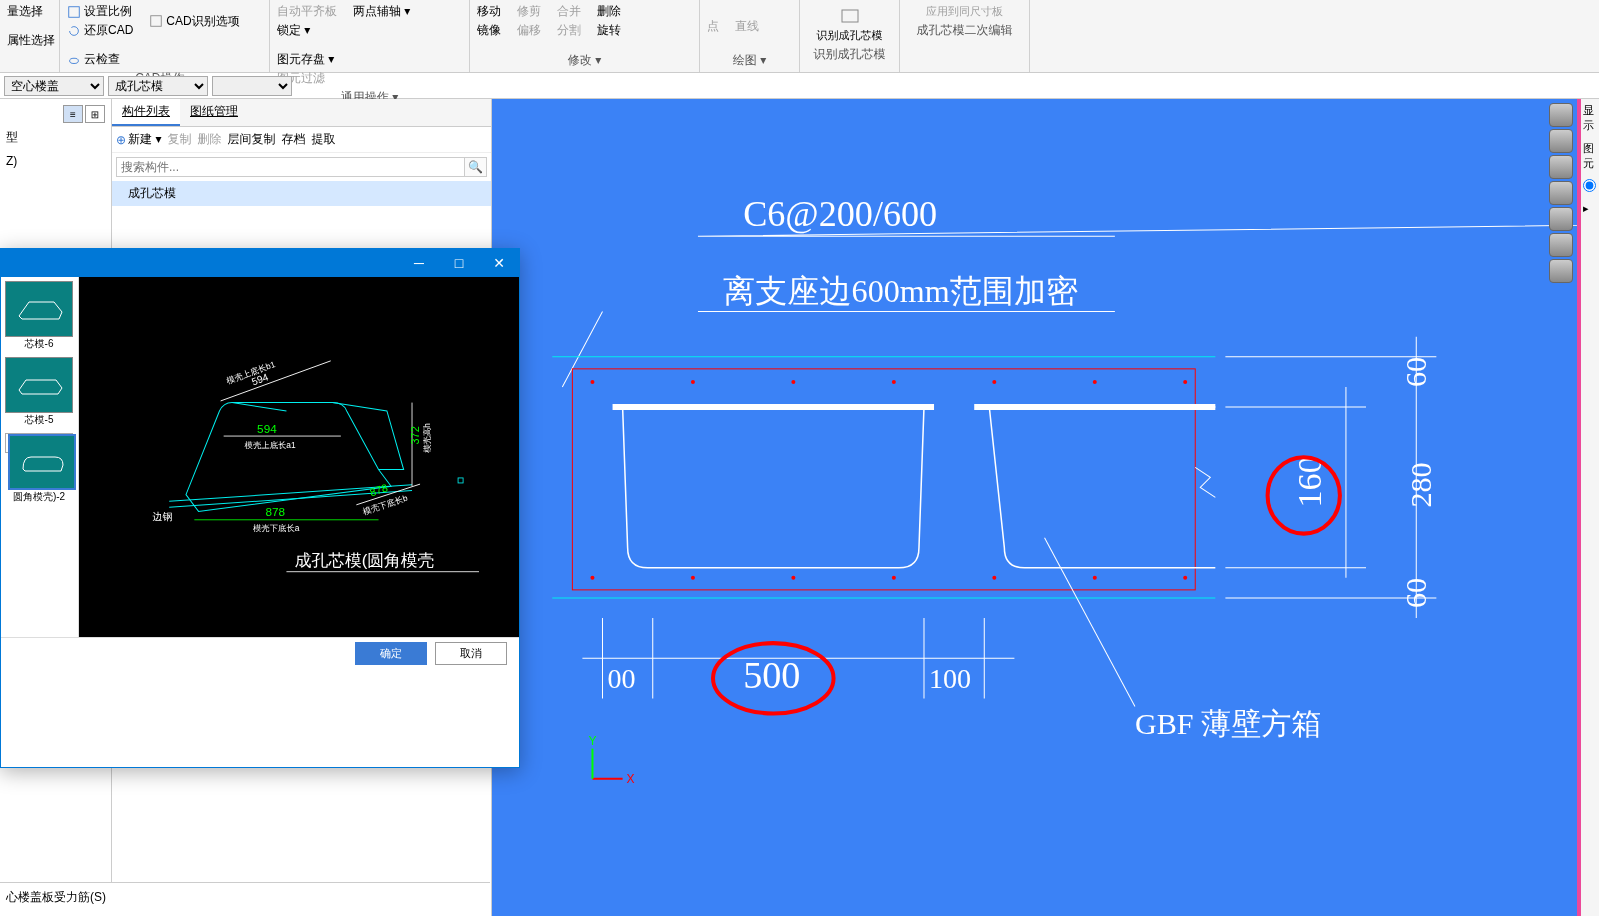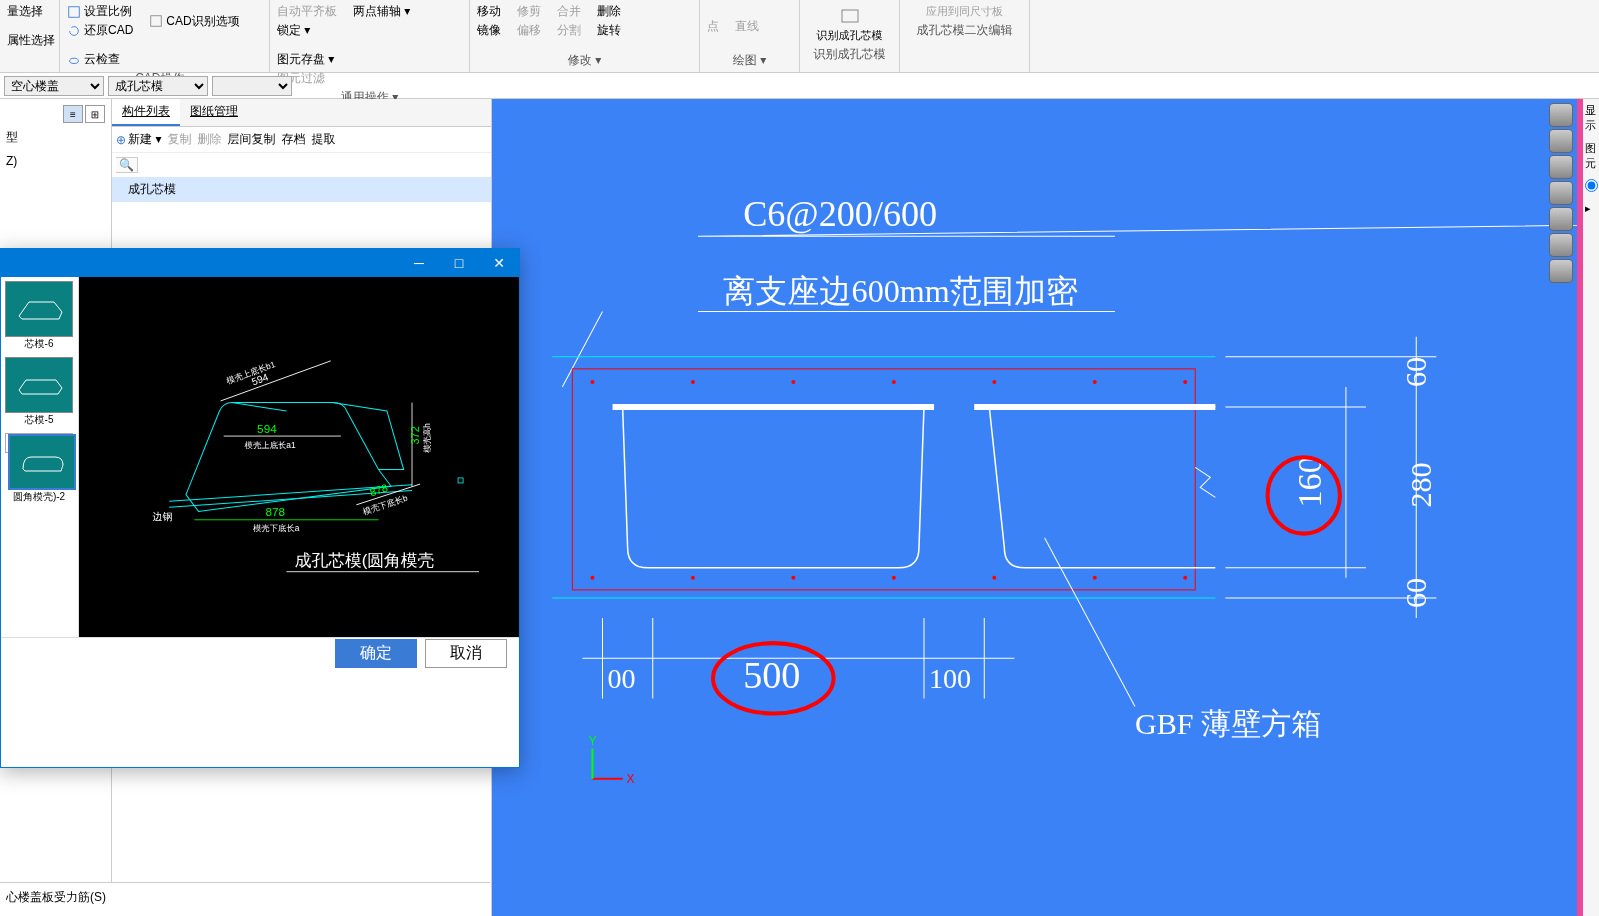--- a/index.html
+++ b/index.html
@@ -27,35 +27,35 @@
     .tab2.on { background:#fff; border-bottom:2px solid #3a7bd5; }
     .tb2 { display:flex; gap:6px; padding:4px; border-bottom:1px solid #eee; align-items:center; }
     .tb2 .btn { display:flex; align-items:center; gap:2px; cursor:pointer; }
     .srch { display:flex; padding:4px; }
     .srch input { flex:1; border:1px solid #ccc; padding:2px 4px; font-size:12px; color:#888; }
     .srch .sbtn { width:22px; border:1px solid #ccc; border-left:none; background:#fafafa; display:flex; align-items:center; justify-content:center; }
     .tree-item { padding:4px 16px; background:#d5e8ff; cursor:pointer; }
     .canvas-wrap { flex:1; background:#3b82f6; position:relative; overflow:hidden; }
     .viewcube { position:absolute; top:4px; right:4px; display:flex; flex-direction:column; gap:2px; }
     .vc { width:24px; height:24px; background:linear-gradient(#ccc,#888); border-radius:4px; border:1px solid #666; }
-    .right-pane { width:22px; background:#f5f5f5; border-left:6px solid #ec4899; font-size:11px; padding:4px 2px; }
+    .right-pane { width:22px; background:#f5f5f5; border-left:4px solid #ec4899; font-size:11px; padding:4px 2px; }
     .right-pane div { writing-mode:horizontal-tb; margin-bottom:8px; }
     
     .dlg { position:absolute; left:0; top:248px; width:520px; height:520px; background:#fff; box-shadow:0 4px 20px rgba(0,0,0,.3); border:1px solid #0078d7; }
     .dlg-title { height:28px; background:#0078d7; display:flex; justify-content:flex-end; align-items:center; }
     .dlg-title .wbtn { width:40px; height:28px; color:#fff; display:flex; align-items:center; justify-content:center; cursor:pointer; font-size:14px; }
     .dlg-body { display:flex; height:360px; }
     .dlg-thumbs { width:78px; background:#fff; border-right:1px solid #ddd; overflow-y:auto; padding:4px; }
     .thumb { width:68px; margin-bottom:6px; cursor:pointer; font-size:10px; text-align:center; }
     .thumb .timg { width:68px; height:56px; background:#0a8080; border:1px solid #888; display:flex; align-items:center; justify-content:center; }
     .thumb.sel .timg { border:2px solid #3a7bd5; }
     .dlg-prev { flex:1; background:#000; position:relative; }
     .dlg-unit { position:absolute; left:86px; top:34px; font-size:12px; }
     .dlg-foot { height:32px; display:flex; justify-content:flex-end; align-items:center; gap:8px; padding:0 12px; border-top:1px solid #ddd; }
-    .dbtn { padding:3px 24px; border:1px solid #999; background:#fff; cursor:pointer; font-size:16px; }
+    .dbtn { padding:3px 24px; border:1px solid #999; background:#fff; cursor:pointer; font-size:11px; }
     .dbtn.pri { background:#3a7bd5; color:#fff; border-color:#3a7bd5; }
     
     .cadt { font-family:"SimSun",serif; fill:#fff; font-size:30px; }
     .cadt2 { font-family:"SimSun",serif; fill:#fff; font-size:28px; }
     .cadl { stroke:#fff; fill:none; }
     .cadr { stroke:#f00; fill:none; }
     .cadc { stroke:#0ee; fill:none; }
     .dimvert { font-family:"SimSun",serif; fill:#fff; font-size:30px; }
     .ico svg { width:100%; height:100%; }
     .bottom-row { position:absolute; left:0; bottom:0; width:490px; height:34px; background:#fff; border-top:1px solid #ccc; font-size:12px; padding:6px; }
@@ -238,20 +238,21 @@
           <span>层间复制</span>
         </span>
       <span class="btn">
           <span>存档</span>
         </span>
       <span class="btn">
           <span>提取</span>
         </span>
     </div>
     <div class="srch">
+      <input placeholder="搜索构件..." style="">
       <div class="sbtn">🔍</div>
     </div>
     <div class="tree-item">成孔芯模</div>
   </div>
 
   <div class="canvas-wrap">
     <svg width="100%" height="100%" viewBox="0 0 1080 800">
 
       <text x="250" y="120" class="cadt" style="font-size:36px">C6@200/600</text>
       <text x="230" y="195" class="cadt" style="font-size:32px">离支座边600mm范围加密</text>

